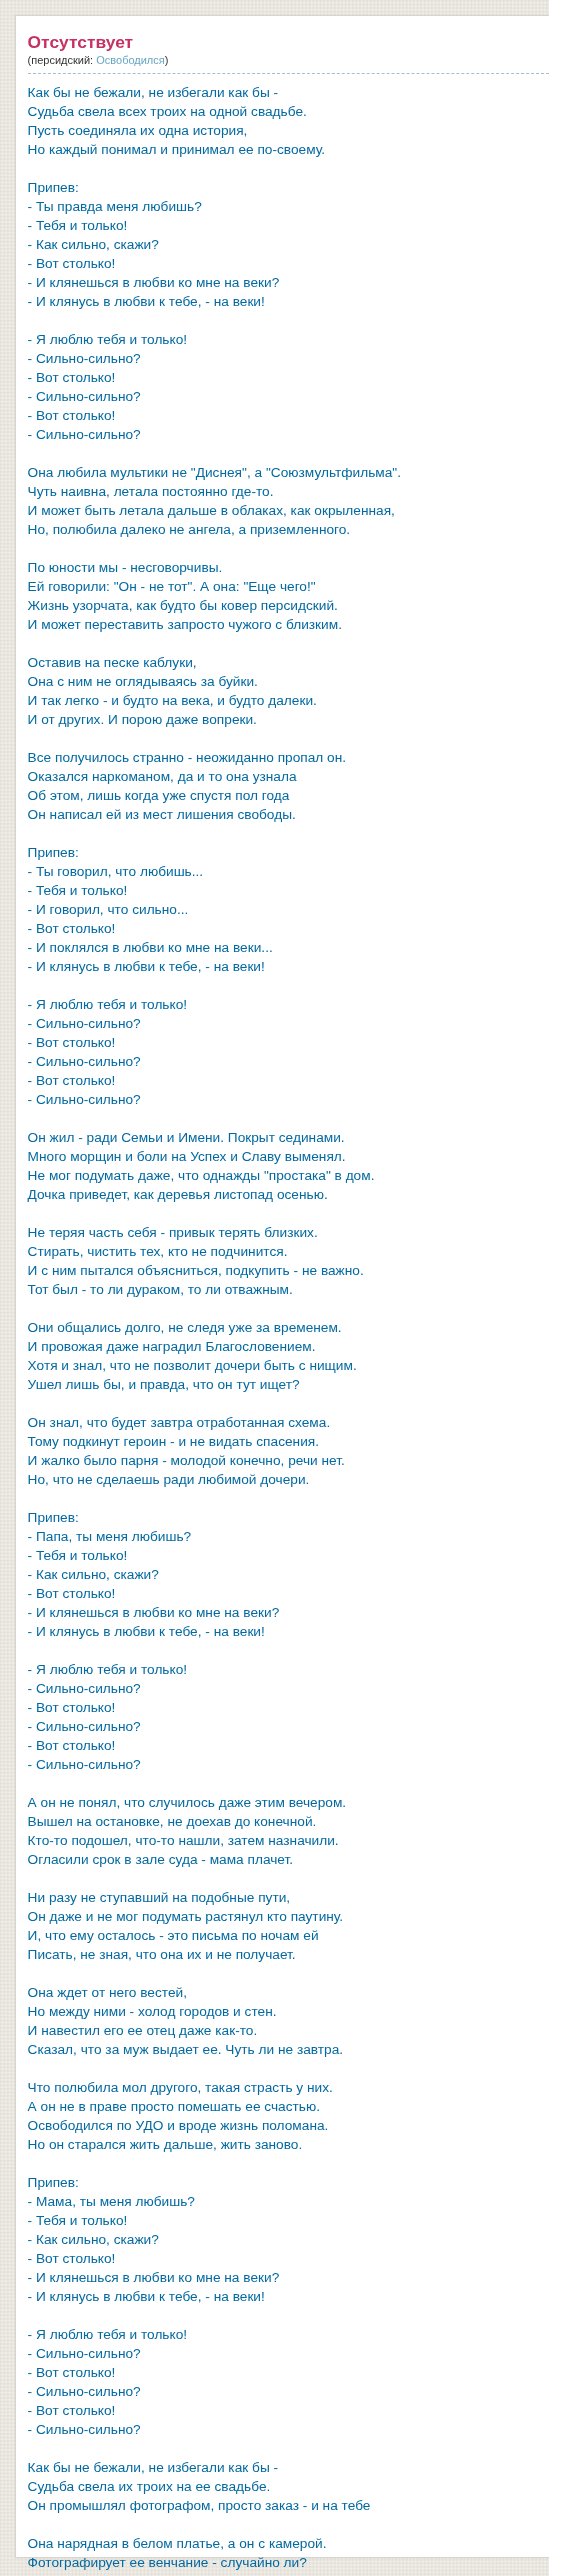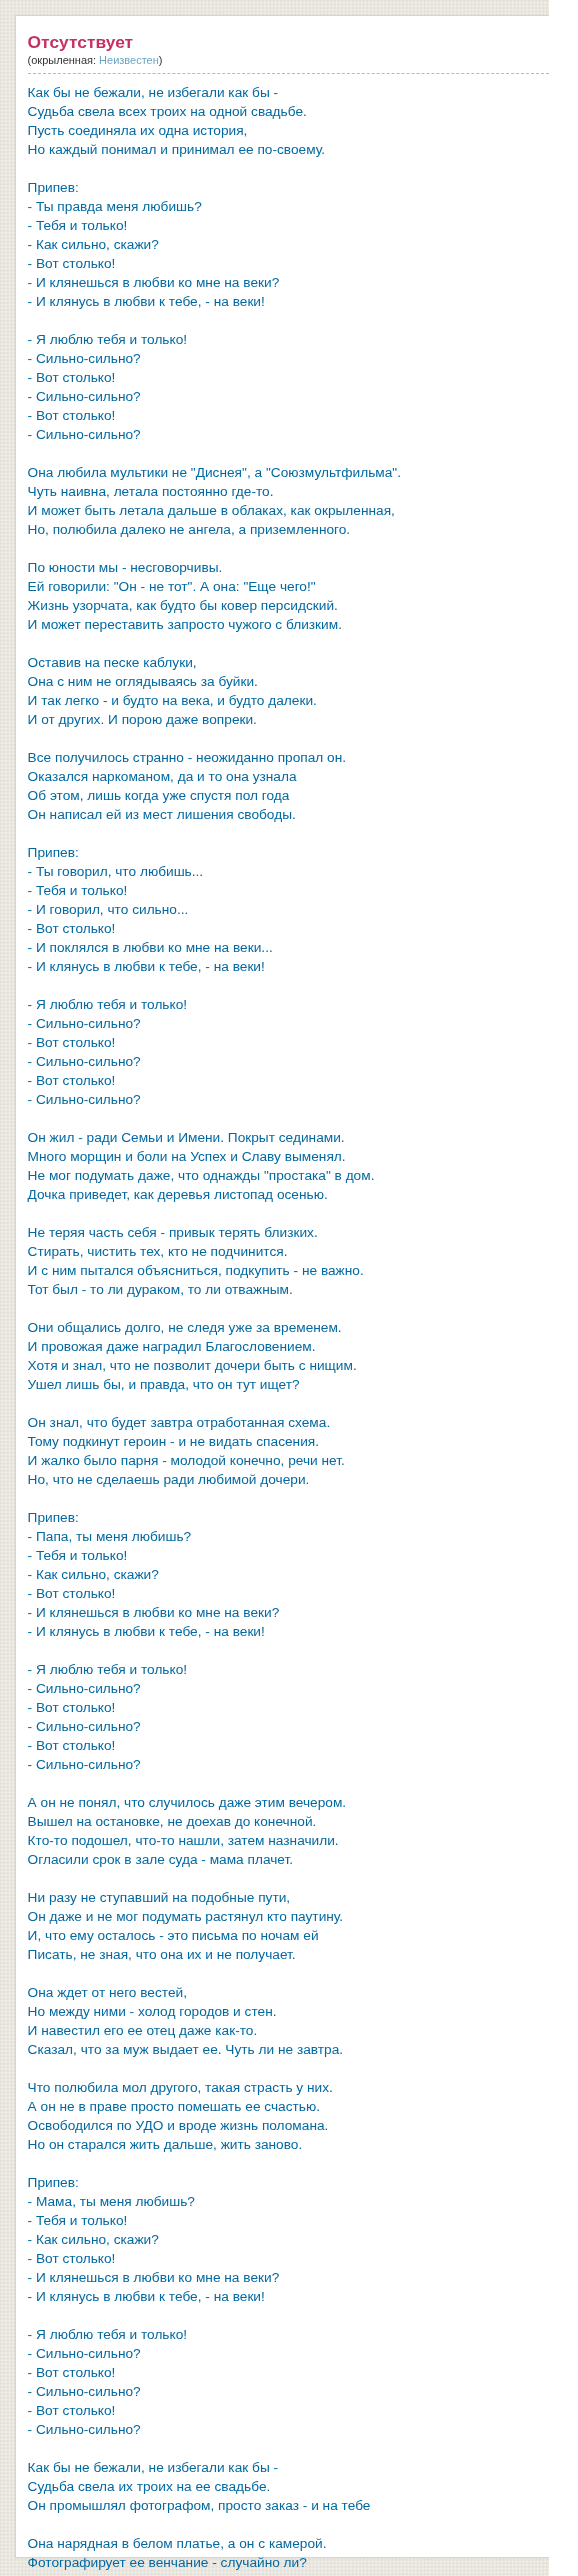--- a/index.html
+++ b/index.html
@@ -64,21 +64,21 @@
     white-space: pre-line;
   }
 </style>
 </head>
 <body>
 
 <div class="page">
   <div class="card">
     <div class="card-header">
       <h1 class="song-title">Отсутствует</h1>
-      <div class="artist-line"><span>(окрыленная: </span><a class="artist-link">Неизвестен</a><span>)</span></div>
+      <div class="artist-line"><span>(персидский: </span><a class="artist-link">Освободился</a><span>)</span></div>
     </div>
     <div class="lyrics">Как бы не бежали, не избегали как бы -
 Судьба свела всех троих на одной свадьбе.
 Пусть соединяла их одна история,
 Но каждый понимал и принимал ее по-своему.
 
 Припев:
 - Ты правда меня любишь?
 - Тебя и только!
 - Как сильно, скажи?

